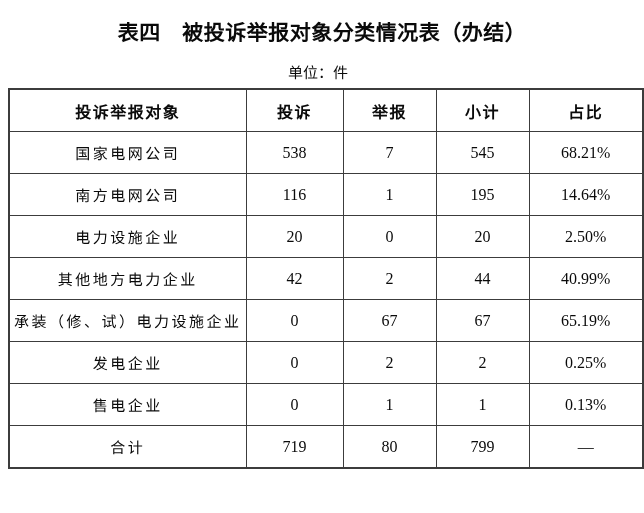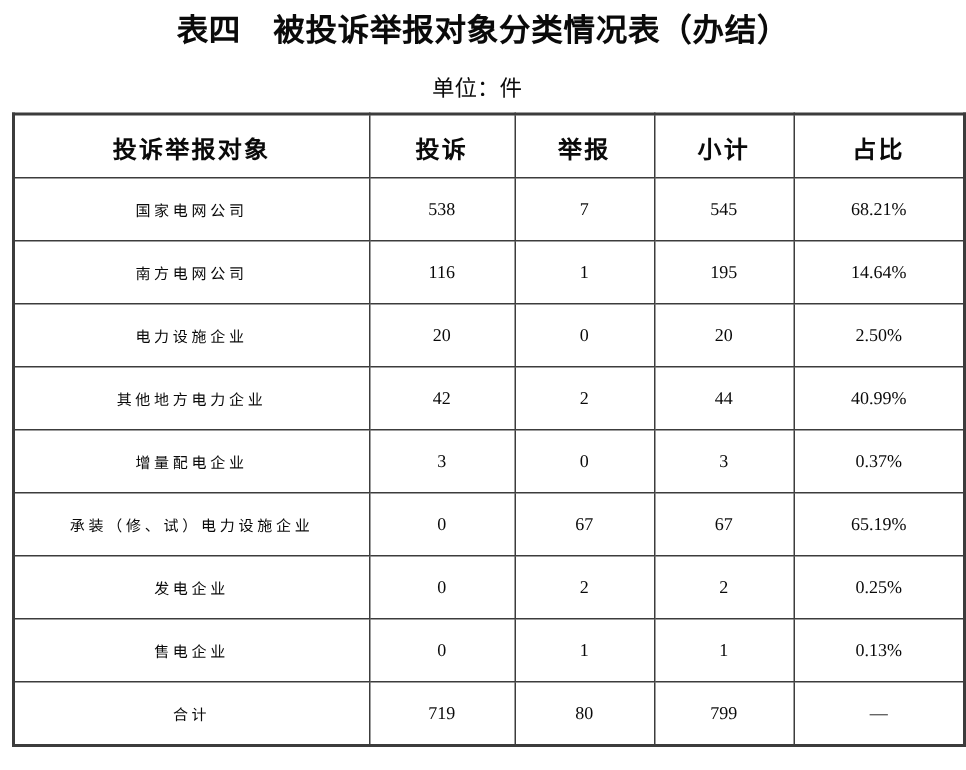--- a/index.html
+++ b/index.html
@@ -16,21 +16,21 @@
   }
   .page {
     width: 644px;
     height: 513px;
     box-sizing: border-box;
   }
   .doc-title {
     text-align: center;
     font-size: 21px;
     font-weight: bold;
-    padding-top: 6px;
+    padding-top: 19px;
     letter-spacing: 0.5px;
     line-height: 28px;
   }
   .unit-label {
     text-align: center;
     font-size: 15px;
     margin: 16px 8px 5px 0;
     line-height: 20px;
   }
   table.report-table {
@@ -50,25 +50,25 @@
     overflow: hidden;
     white-space: nowrap;
   }
   .report-table th {
     font-size: 16px;
     font-weight: bold;
     letter-spacing: 1.5px;
     margin-left: 20px;
   }
   .report-table td.cell-name {
-    font-size: 10px;
+    font-size: 15px;
     letter-spacing: 2.5px;
   }
   .report-table td.cell-num {
-    font-size: 12px;
+    font-size: 16px;
     letter-spacing: 0;
   }
   col.c-target { width: 237px; }
   col.c-complaint { width: 97px; }
   col.c-report { width: 93px; }
   col.c-subtotal { width: 93px; }
   col.c-share { width: 114px; }
 </style>
 </head>
 <body>
@@ -119,27 +119,20 @@
         <td class="cell-num">2.50%</td>
       </tr>
       <tr>
         <td class="cell-name">其他地方电力企业</td>
         <td class="cell-num">42</td>
         <td class="cell-num">2</td>
         <td class="cell-num">44</td>
         <td class="cell-num">40.99%</td>
       </tr>
       <tr>
-        <td class="cell-name">增量配电企业</td>
-        <td class="cell-num">3</td>
-        <td class="cell-num">0</td>
-        <td class="cell-num">3</td>
-        <td class="cell-num">0.37%</td>
-      </tr>
-      <tr>
         <td class="cell-name">承装（修、试）电力设施企业</td>
         <td class="cell-num">0</td>
         <td class="cell-num">67</td>
         <td class="cell-num">67</td>
         <td class="cell-num">65.19%</td>
       </tr>
       <tr>
         <td class="cell-name">发电企业</td>
         <td class="cell-num">0</td>
         <td class="cell-num">2</td>

